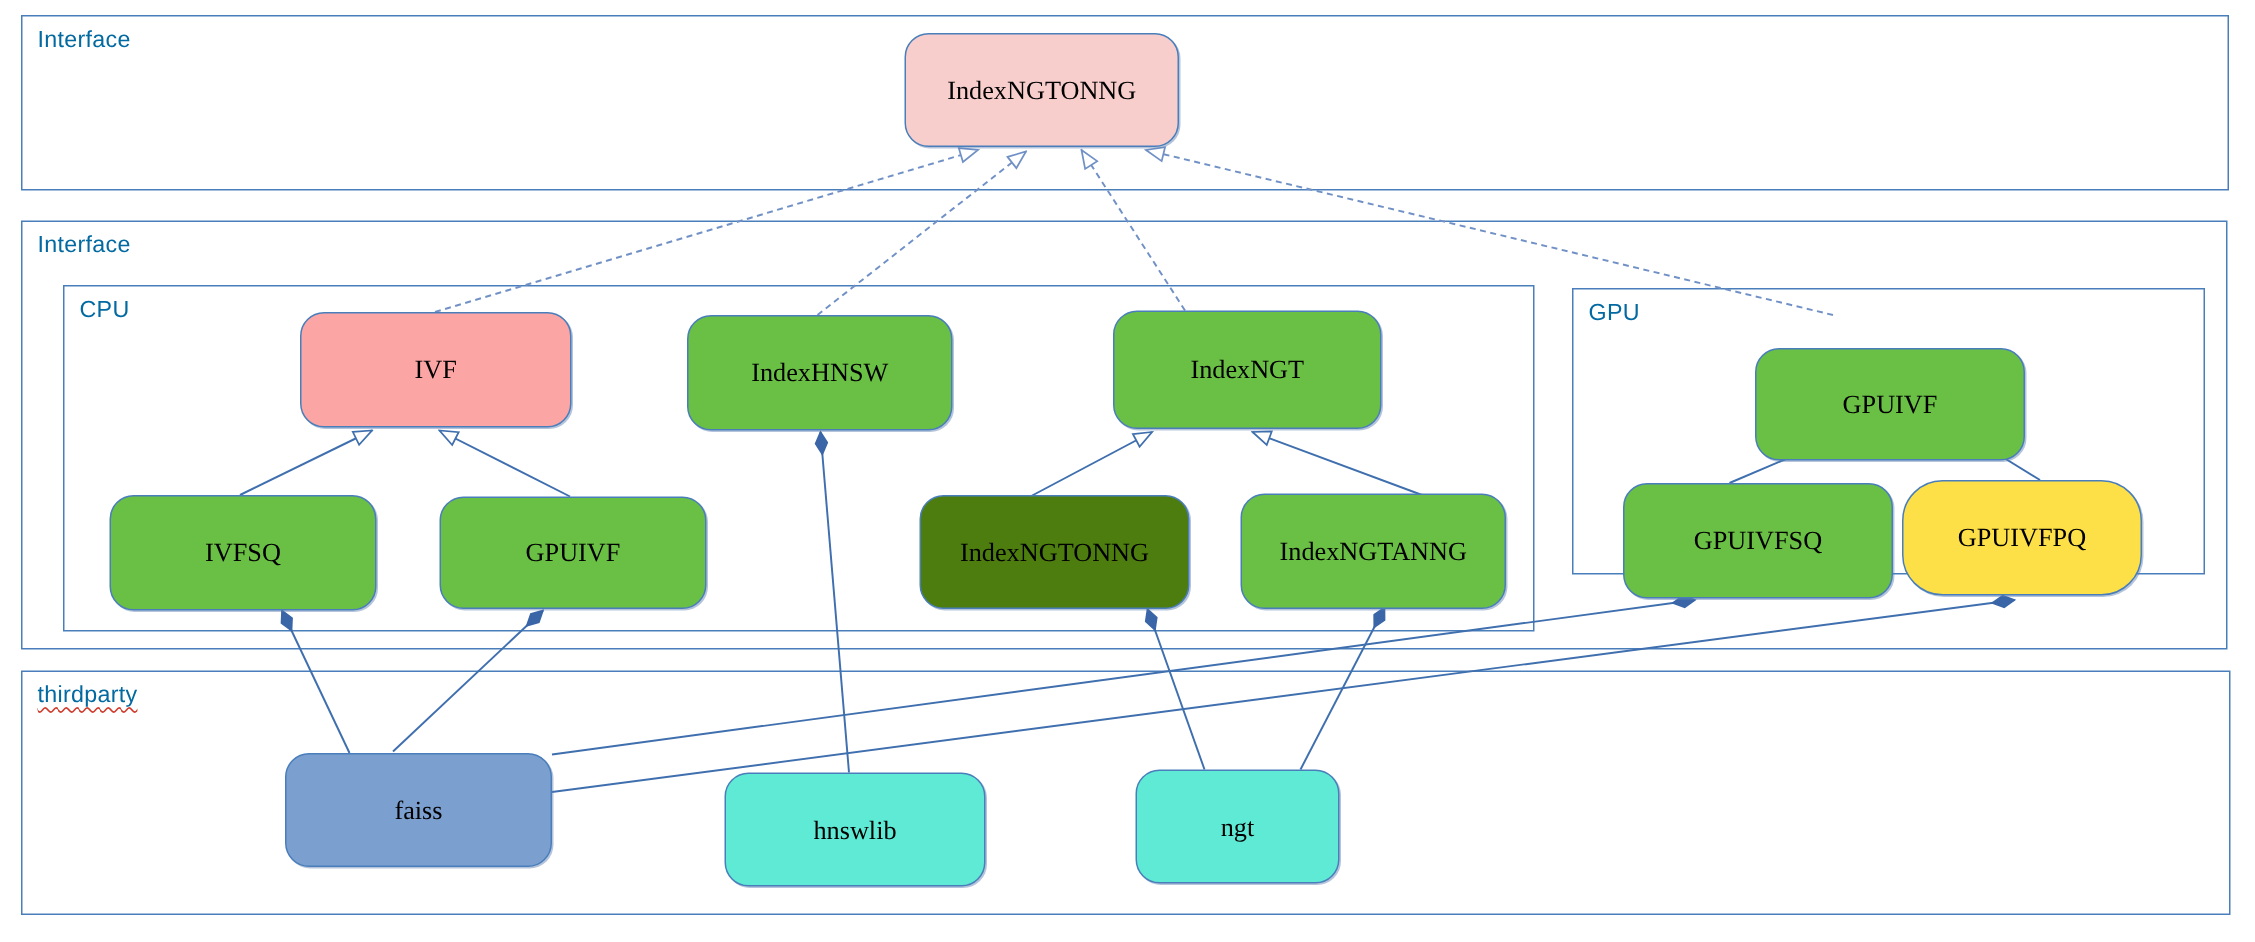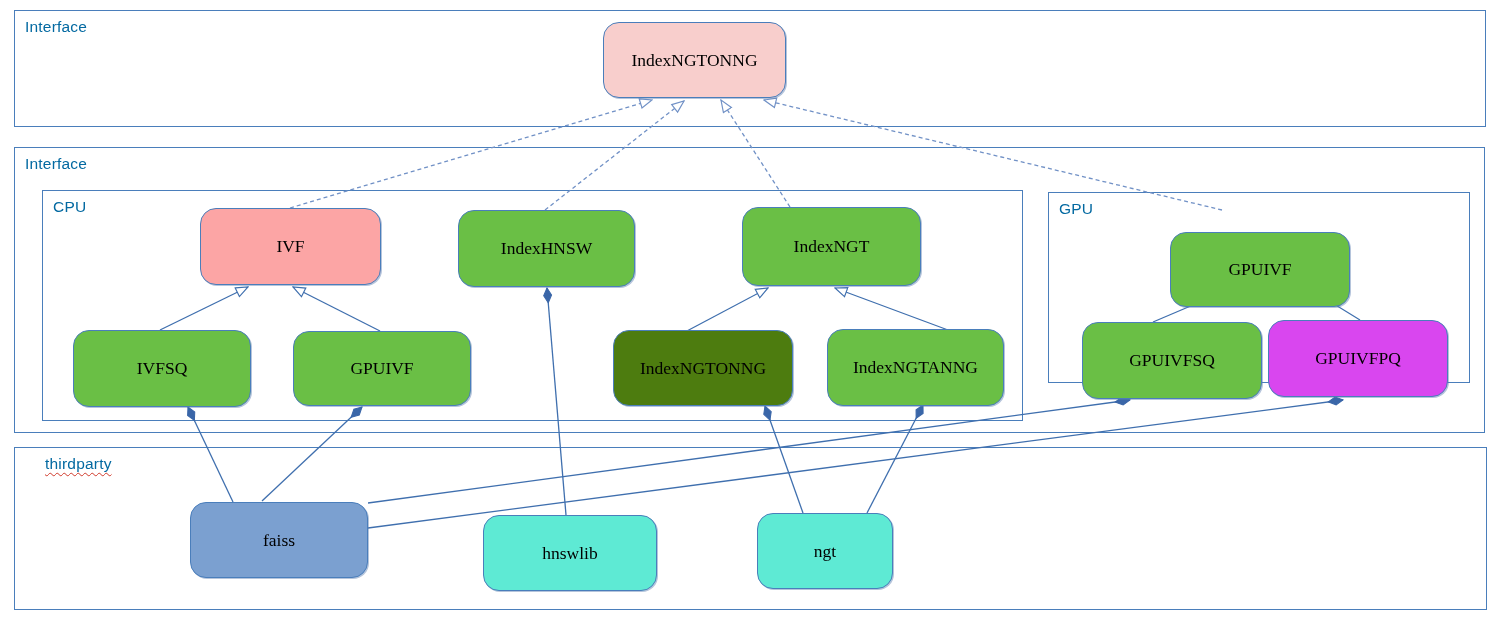--- a/index.html
+++ b/index.html
@@ -16,21 +16,20 @@
     box-sizing:border-box;
   }
   .container-label{
     position:absolute;left:10px;top:7px;font-size:15.5px;color:#0369a1;
     font-family:"Liberation Sans",sans-serif;letter-spacing:.2px;
   }
   .squiggle{
     text-decoration-line:underline;text-decoration-style:wavy;
     text-decoration-color:#d03a2b;text-decoration-thickness:1px;
     text-underline-offset:3px;
-    margin-left:20px;
   }
   .node{
     position:absolute;border:1.5px solid #4a7ebb;border-radius:16px;
     display:flex;align-items:center;justify-content:center;
     box-sizing:border-box;box-shadow:1px 1px 0 rgba(90,125,175,.45);
   }
   .node-label{
     font-family:"Liberation Serif",serif;font-size:17.5px;color:#000;
     white-space:nowrap;
   }
@@ -110,21 +109,21 @@
       </div>
       <div class="node" style="left: 827px; top: 329px; width: 177px; height: 77px; background: rgb(106, 191, 69); border-color: rgb(74, 126, 187);">
         <div class="node-label">IndexNGTANNG</div>
       </div>
       <div class="node" style="left: 1170px; top: 210px; width: 180px; height: 75px; background: rgb(106, 191, 69); border-color: rgb(74, 126, 187); margin-top: 22px;">
         <div class="node-label">GPUIVF</div>
       </div>
       <div class="node" style="left: 1065px; top: 322px; width: 180px; height: 77px; background: rgb(106, 191, 69); border-color: rgb(74, 126, 187); margin-left: 17px;">
         <div class="node-label">GPUIVFSQ</div>
       </div>
-      <div class="node" style="left: 1268px; top: 320px; width: 180px; height: 77px; background: #d946ef; border-color: rgb(74, 126, 187);">
+      <div class="node" style="left: 1268px; top: 320px; width: 160px; height: 77px; background: #fde047; border-color: rgb(74, 126, 187); border-radius: 27px;">
         <div class="node-label">GPUIVFPQ</div>
       </div>
       <div class="node" style="left: 190px; top: 502px; width: 178px; height: 76px; background: rgb(123, 160, 208); border-color: rgb(74, 126, 187);">
         <div class="node-label">faiss</div>
       </div>
       <div class="node" style="left: 483px; top: 515px; width: 174px; height: 76px; background: #5eead4; border-color: rgb(74, 126, 187);">
         <div class="node-label">hnswlib</div>
       </div>
       <div class="node" style="left: 757px; top: 513px; width: 136px; height: 76px; background: #5eead4; border-color: rgb(74, 126, 187);">
         <div class="node-label">ngt</div>

